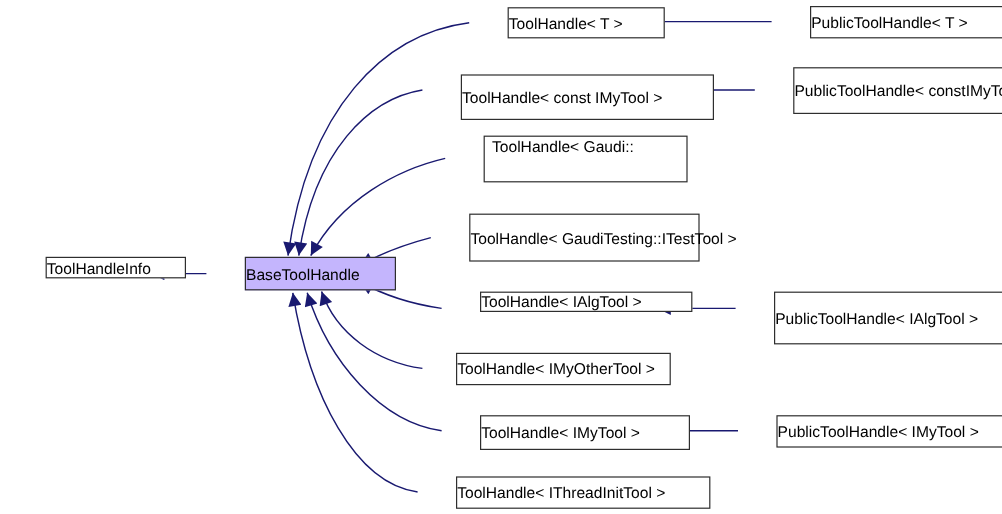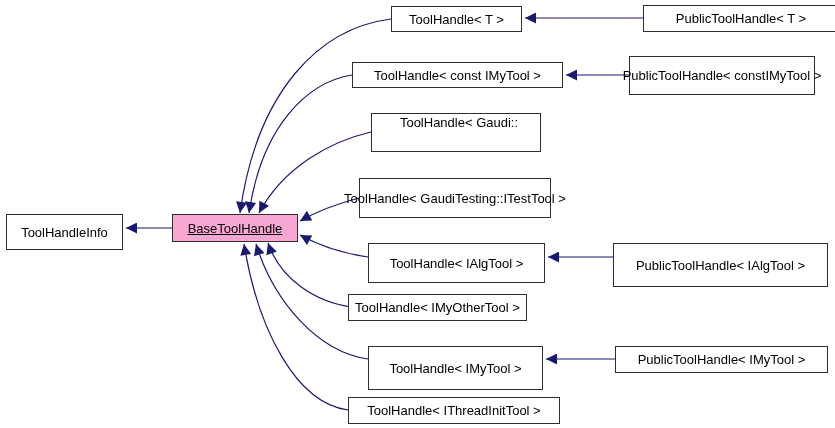--- a/index.html
+++ b/index.html
@@ -12,29 +12,29 @@
   }
   #edges{position:absolute;left:0;top:0;width:835px;height:428px;}
   .edge{stroke:#191970;stroke-width:1.2;fill:none;}
   .node{
     position:absolute;
     background:#ffffff;
     border:1px solid #2e2e2e;
     box-sizing:border-box;
     display:flex;
     align-items:center;
-    justify-content:center;
     font-size:13px;
     line-height:17px;
     color:#000000;
     white-space:nowrap;
     text-align:center;
     cursor:pointer;
+    margin-left:32px;
   }
-  .node.highlight{background:#f9a8d4;text-decoration:underline;}
+  .node.highlight{background:#c4b5fd;}
   .node.multiline{flex-direction:row;}
   .node.align-left{align-items:flex-start;padding-left:6px;}
 </style>
 </head>
 <body>
 
 <div id="canvas">
 
   <svg id="edges" viewBox="0 0 835 428" xmlns="http://www.w3.org/2000/svg">
     <defs>
@@ -50,54 +50,54 @@
     <path class="edge" d="M368,257 C340,253 320,246 300,235" marker-end="url(#arrow)"></path>
     <path class="edge" d="M352,307 C314,302 280,278 268,243" marker-end="url(#arrow)"></path>
     <path class="edge" d="M368,359 C318,352 274,302 256,244" marker-end="url(#arrow)"></path>
     <path class="edge" d="M348,410 C296,403 258,330 244,244" marker-end="url(#arrow)"></path>
     <path class="edge" d="M643,18 L525,18" marker-end="url(#arrow)"></path>
     <path class="edge" d="M629,75 L566,75" marker-end="url(#arrow)"></path>
     <path class="edge" d="M613,257 L548,257" marker-end="url(#arrow)"></path>
     <path class="edge" d="M615,359 L546,359" marker-end="url(#arrow)"></path>
   </svg>
 
-  <div class="node" style="left:6px;top:214px;width:117px;height:36px">
+  <div class="node" style="left:6px;top:214px;width:117px;height:18px">
     <span>ToolHandleInfo</span>
   </div>
 
   <div class="node highlight" style="left:172px;top:214px;width:126px;height:28px">
     <span>BaseToolHandle</span>
   </div>
 
   <div class="node" style="left:391px;top:6px;width:131px;height:26px">
     <span>ToolHandle&lt; T &gt;</span>
   </div>
 
-  <div class="node" style="left:352px;top:62px;width:211px;height:26px">
+  <div class="node" style="left:352px;top:62px;width:211px;height:38px">
     <span>ToolHandle&lt; const IMyTool &gt;</span>
   </div>
 
   <div class="node multiline align-left" style="left:371px;top:113px;width:170px;height:39px">
     <span>ToolHandle&lt; Gaudi::</span>
   </div>
 
   <div class="node multiline" style="left:359px;top:178px;width:192px;height:40px">
     <span>ToolHandle&lt; GaudiTesting</span>
     <span>::ITestTool &gt;</span>
   </div>
 
-  <div class="node" style="left:368px;top:243px;width:177px;height:40px">
+  <div class="node" style="left:368px;top:243px;width:177px;height:17px">
     <span>ToolHandle&lt; IAlgTool &gt;</span>
   </div>
 
   <div class="node" style="left:348px;top:294px;width:179px;height:27px">
     <span>ToolHandle&lt; IMyOtherTool &gt;</span>
   </div>
 
-  <div class="node" style="left:368px;top:346px;width:175px;height:44px">
+  <div class="node" style="left:368px;top:346px;width:175px;height:29px">
     <span>ToolHandle&lt; IMyTool &gt;</span>
   </div>
 
   <div class="node" style="left:348px;top:397px;width:212px;height:27px">
     <span>ToolHandle&lt; IThreadInitTool &gt;</span>
   </div>
 
   <div class="node" style="left:643px;top:5px;width:196px;height:27px">
     <span>PublicToolHandle&lt; T &gt;</span>
   </div>

